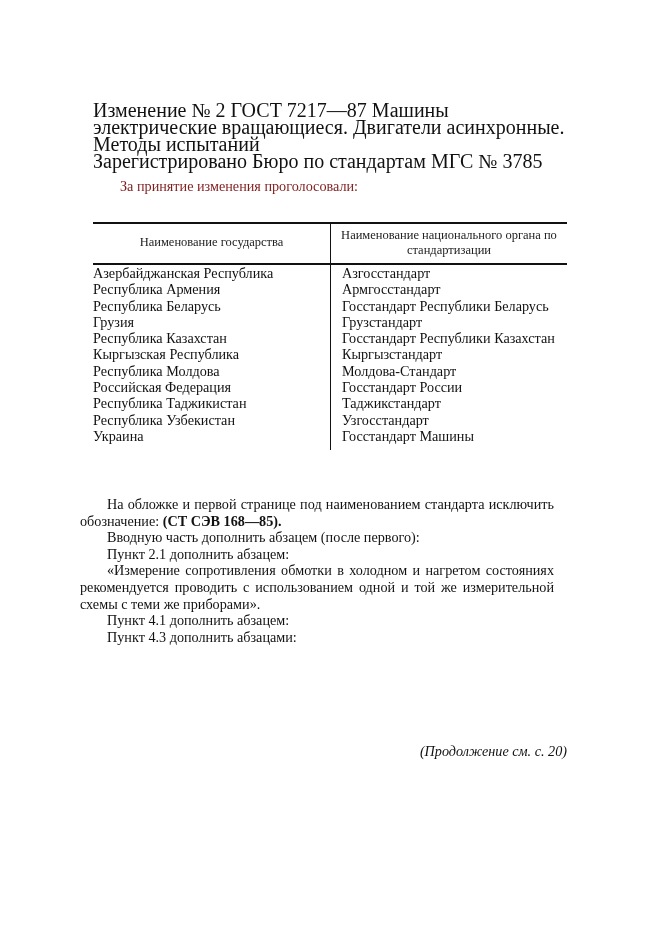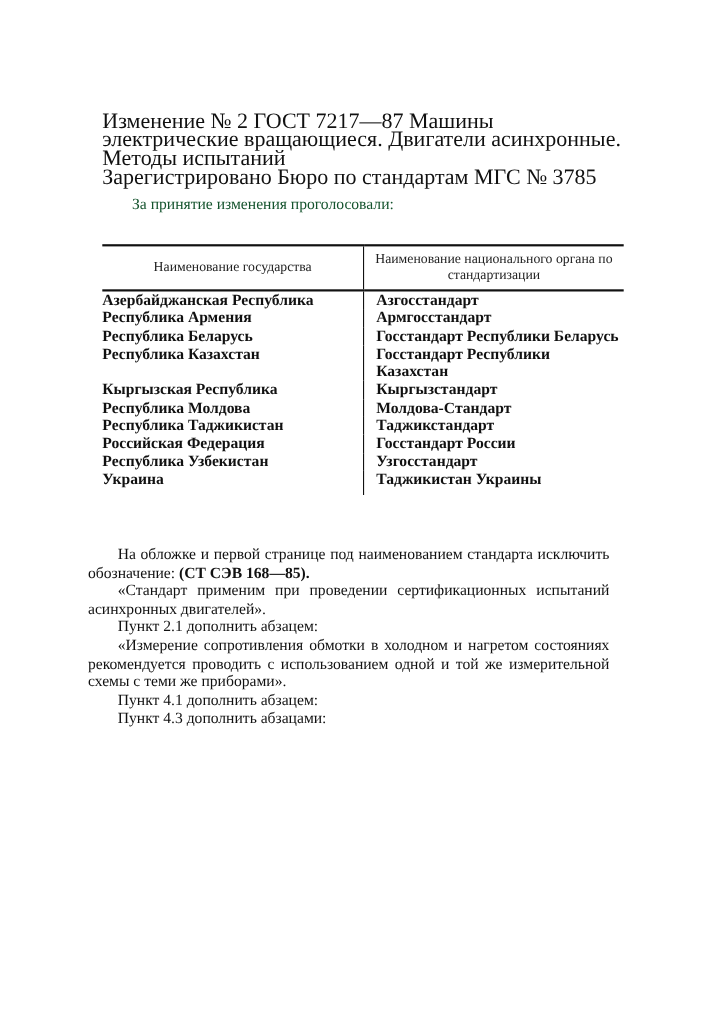--- a/index.html
+++ b/index.html
@@ -3,28 +3,28 @@
 <meta charset="utf-8">
 <style>
   html, body { margin: 0; padding: 0; background: #ffffff; }
   body { width: 661px; height: 936px; position: relative; overflow: hidden;
          font-family: "Liberation Serif", serif; color: #111; }
   .page { position: absolute; left: 0; top: 0; width: 661px; height: 936px; }
   .header { position: absolute; left: 93px; top: 86px; width: 480px;
             font-weight: normal; font-size: 20px; line-height: 17px; margin-top: 16px; }
   .header p { margin: 0; }
   .header .gap { margin-top: 5px; }
-  .voted { position: absolute; left: 120px; top: 178px; font-size: 14.2px; color: #14532d; }
+  .voted { position: absolute; left: 120px; top: 178px; font-size: 14.2px; color: #7f1d1d; }
   .tbl { position: absolute; left: 93px; top: 222px; width: 474px; border-collapse: collapse;
          font-size: 14.2px; }
   .tbl th { font-weight: normal; font-size: 12.5px; line-height: 15.5px; color: #222;
             border-top: 2px solid #111; border-bottom: 2px solid #111; padding: 2px 0 3px; height: 34px; }
   .tbl th.c1 { width: 237px; text-align: center; }
   .tbl th.c2 { text-align: center; border-left: 1.5px solid #111; }
-  .tbl td { padding: 0; line-height: 16.3px; vertical-align: top; font-weight: bold; }
+  .tbl td { padding: 0; line-height: 16.3px; vertical-align: top; }
   .tbl td.c2 { border-left: 1.5px solid #111; padding-left: 11px; }
   .tbl tr.last td { padding-bottom: 6px; }
   .body-text { position: absolute; left: 80px; top: 496px; width: 474px; font-size: 14.2px;
                line-height: 16.6px; text-align: justify; }
   .body-text p { margin: 0; text-indent: 27px; }
   .body-text b { font-weight: bold; }
   .cont { position: absolute; right: 94px; top: 743px; font-style: italic; font-size: 14.2px; }
 </style>
 </head>
 <body>
@@ -51,52 +51,57 @@
         </tr>
         <tr>
           <td class="c1">Республика Армения</td>
           <td class="c2">Армгосстандарт</td>
         </tr>
         <tr>
           <td class="c1">Республика Беларусь</td>
           <td class="c2">Госстандарт Республики Беларусь</td>
         </tr>
         <tr>
+          <td class="c1">Грузия</td>
+          <td class="c2">Грузстандарт</td>
+        </tr>
+        <tr>
           <td class="c1">Республика Казахстан</td>
           <td class="c2">Госстандарт Республики Казахстан</td>
         </tr>
         <tr>
           <td class="c1">Кыргызская Республика</td>
           <td class="c2">Кыргызстандарт</td>
         </tr>
         <tr>
           <td class="c1">Республика Молдова</td>
           <td class="c2">Молдова-Стандарт</td>
         </tr>
         <tr>
+          <td class="c1">Российская Федерация</td>
+          <td class="c2">Госстандарт России</td>
+        </tr>
+        <tr>
           <td class="c1">Республика Таджикистан</td>
           <td class="c2">Таджикстандарт</td>
-        </tr>
-        <tr>
-          <td class="c1">Российская Федерация</td>
-          <td class="c2">Госстандарт России</td>
         </tr>
         <tr>
           <td class="c1">Республика Узбекистан</td>
           <td class="c2">Узгосстандарт</td>
         </tr>
         <tr class="last">
           <td class="c1">Украина</td>
-          <td class="c2">Таджикистан Украины</td>
+          <td class="c2">Госстандарт Машины</td>
         </tr>
       </tbody>
   </table>
 
   <div class="body-text">
     <p><span>На обложке и первой странице под наименованием стандарта исключить  обозначение: </span><b>(СТ СЭВ 168—85).</b></p>
-    <p>«Стандарт применим при проведении сертификационных испытаний асинхронных двигателей».</p>
+    <p>Вводную часть дополнить абзацем (после первого):</p>
     <p>Пункт 2.1 дополнить абзацем:</p>
     <p>«Измерение сопротивления обмотки в холодном и нагретом состояниях рекомендуется проводить с использованием одной и той же измерительной схемы с теми же приборами».</p>
     <p>Пункт 4.1 дополнить абзацем:</p>
     <p>Пункт 4.3 дополнить абзацами:</p>
   </div>
 
+  <div class="cont">(Продолжение см. с. 20)</div>
 </div>
 
 </body></html>

